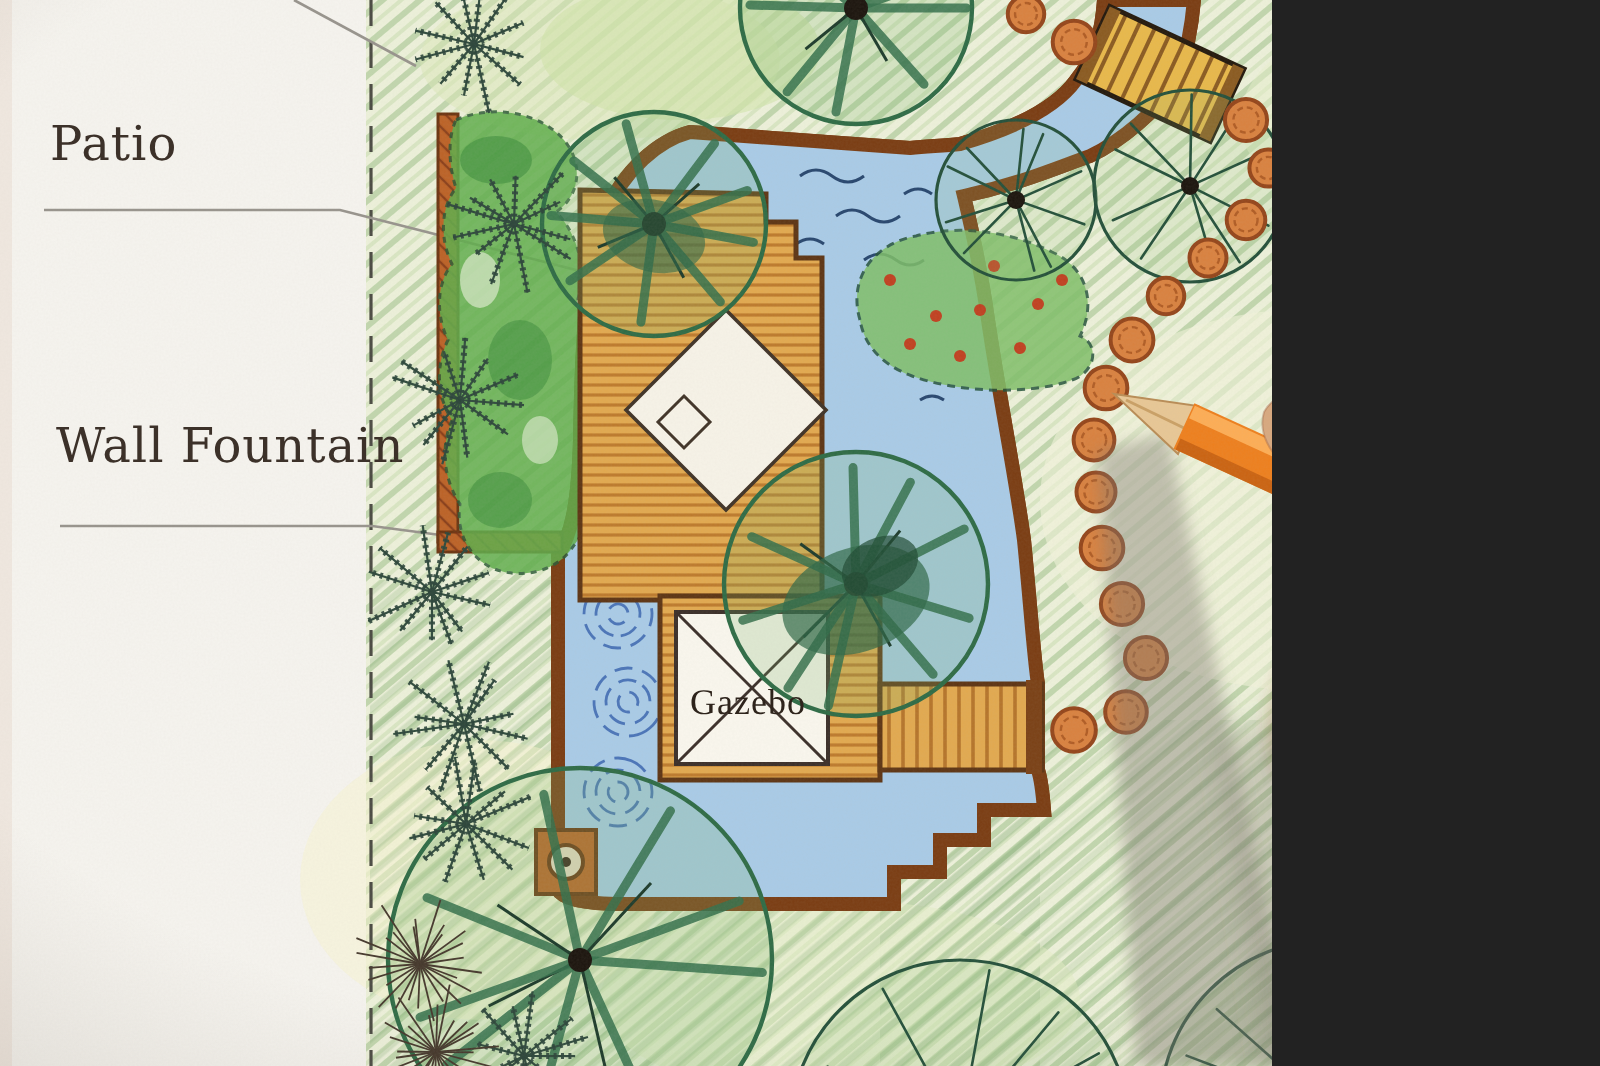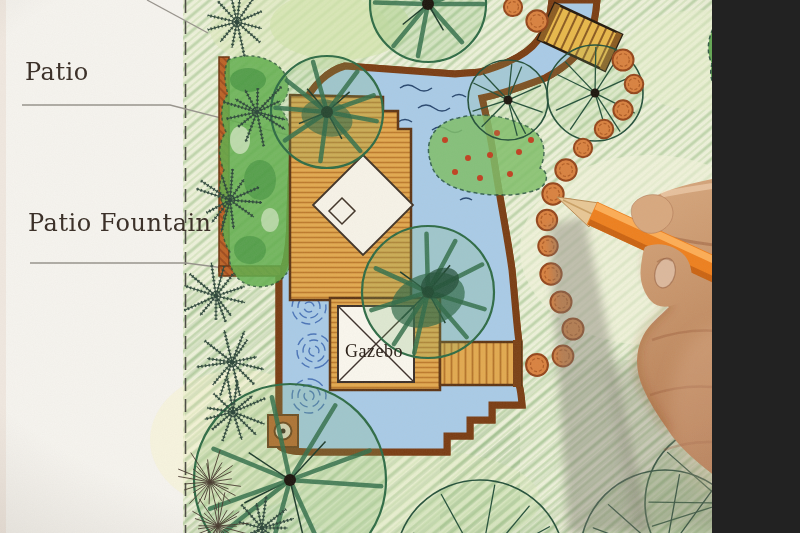--- a/index.html
+++ b/index.html
@@ -1,16 +1,16 @@
 <!DOCTYPE html>
 <html><head>
 <meta charset="utf-8">
 <style>
   html,body{margin:0;padding:0;background:#222;}
-  .stage{position:relative;width:712px;height:533px;overflow:hidden;background:#e5e5e5;
+  .stage{position:relative;width:636px;height:533px;overflow:hidden;background:#e5e5e5;
          font-family:"Liberation Sans",sans-serif;}
   .stage svg{position:absolute;left:0;top:0;}
   .plan-label{position:absolute;font-family:"DejaVu Serif",serif;color:#3c3129;
               letter-spacing:.5px;line-height:1;white-space:nowrap;}
   .lbl-patio{left:25px;top:60px;font-size:24px;}
   .lbl-wall{left:28px;top:211px;font-size:24px;}
   .lbl-gazebo{left:345px;top:342px;font-size:18px;color:#2e241c;font-family:Liberation Serif, serif;}
 </style>
 </head>
 <body>
@@ -678,15 +678,15 @@
     <path d="M645,247 C658,241 675,245 685,256 C694,267 694,286 685,297 C676,308 659,310 651,301 C643,292 639,279 641,266 C642,258 643,251 645,247 Z" fill="url(#skinG)"></path>
     <ellipse cx="665" cy="273" rx="10" ry="15" transform="rotate(14 665 273)" fill="#dcb89c" stroke="rgba(140,85,55,0.5)" stroke-width="1.2"></ellipse>
     <path d="M657,262 Q664,256 672,261" fill="none" stroke="rgba(140,85,55,0.4)" stroke-width="1.5"></path>
   </g>
 
   <rect x="0" y="0" width="800" height="533" fill="url(#vign)"></rect>
   <rect x="0" y="0" width="800" height="533" filter="url(#grain)" opacity="0.5"></rect>
 </svg>
 
 <div class="plan-label lbl-patio">Patio</div>
-<div class="plan-label lbl-wall">Patio Fountain</div>
+<div class="plan-label lbl-wall">Wall Fountain</div>
 <div class="plan-label lbl-gazebo">Gazebo</div>
 </div>
 
 </body></html>

